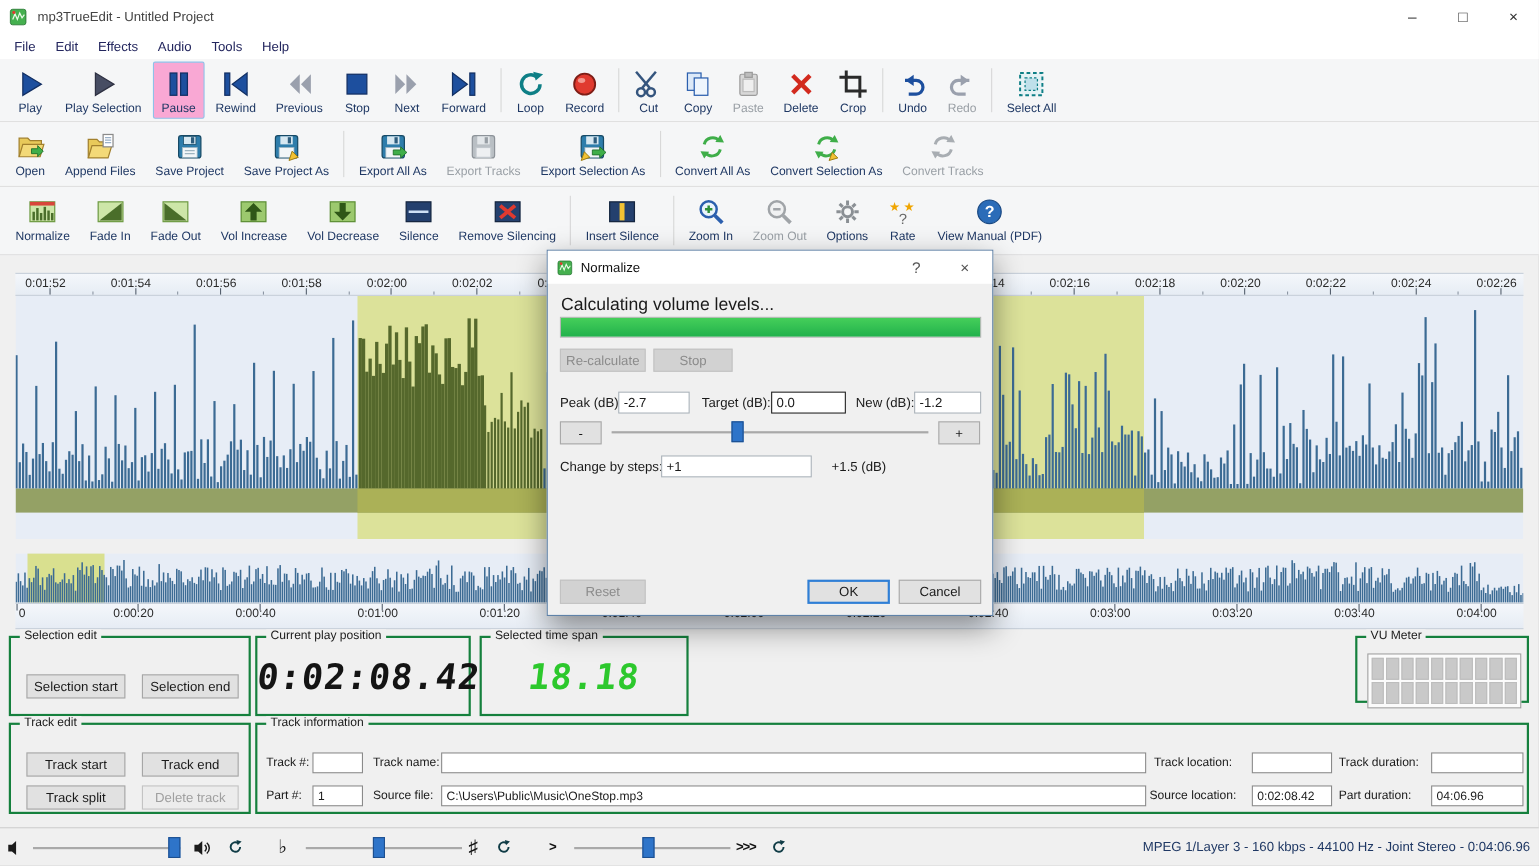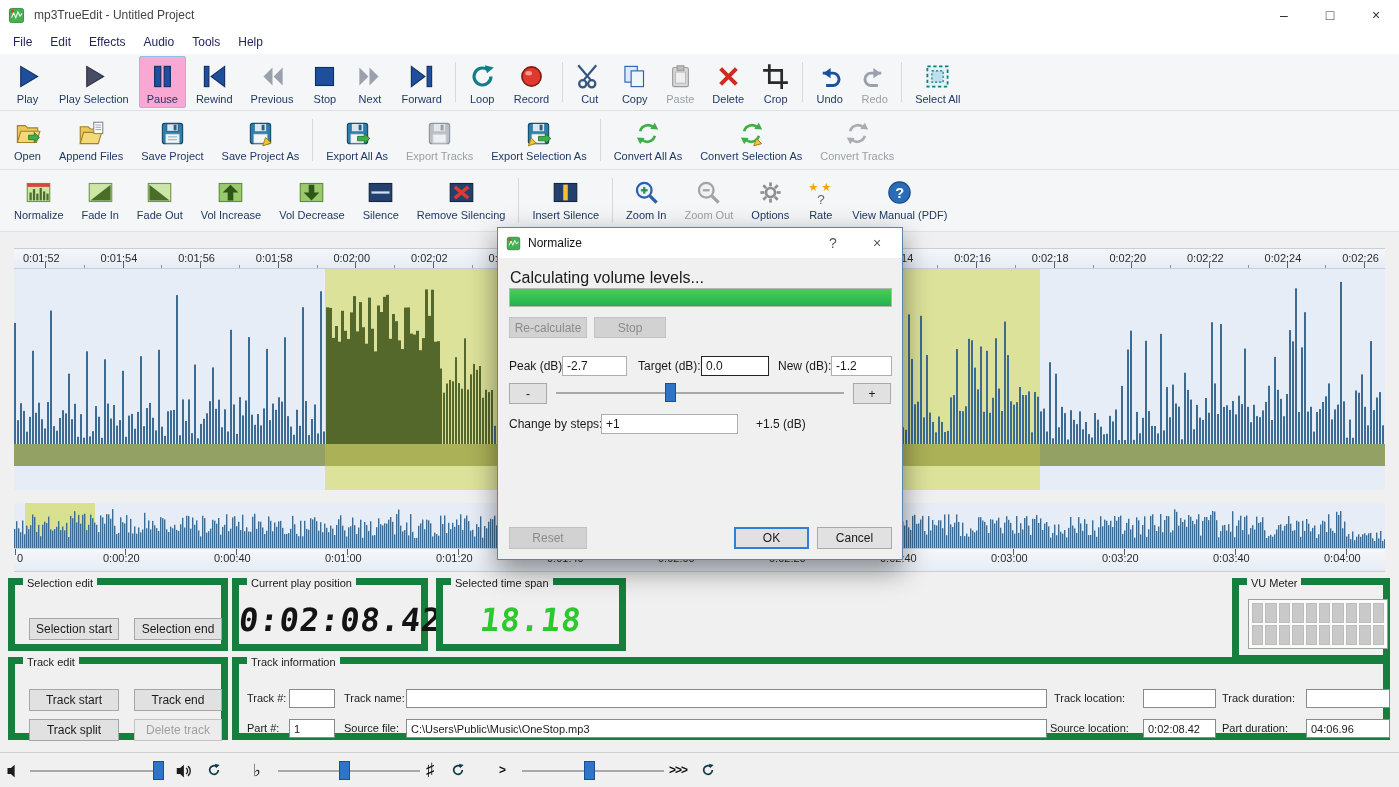--- a/index.html
+++ b/index.html
@@ -49,21 +49,21 @@
   .dbtn.dis{background:#d2d2d2;border-color:#c2c2c2;color:#8b8b8b}
   .dbtn.def{border:2px solid #2f7fd6;height:22px}
   .dlbl{position:absolute;font-size:12px;white-space:nowrap}
   .dfield{position:absolute;height:20px;background:#fff;border:1px solid #a9b1b8;font-size:12px;padding:1px 4px;display:flex;align-items:center}
   .dfield.focus{border-color:#222}
   .dslider{position:absolute}
   .groove{position:absolute;left:2px;right:2px;top:9px;height:2px;background:#a9a9a9}
   .thumb{position:absolute;top:0;width:11px;height:19px;background:#2e74c9;border:1px solid #1d4f8f}
 
   
-  .group{position:absolute;border:7px solid #15803d}
+  .group{position:absolute;border:2px solid #15803d}
   .gtitle{position:absolute;top:-8px;left:8px;background:#f0f0f0;padding:0 4px;font-size:11px;color:#1a1a1a;white-space:nowrap}
   .wbtn{position:absolute;background:#e1e1e1;border:1px solid #a6a6a6;font-size:12px;display:flex;align-items:center;justify-content:center;white-space:nowrap}
   .wbtn.dis{color:#9f9f9f;border-color:#c3c3c3;background:#ececec}
   .field{position:absolute;background:#fff;border:1px solid #8a8a8a;font-size:11px;padding:1px 4px;display:flex;align-items:center;overflow:hidden;white-space:nowrap}
   .ilabel{position:absolute;font-size:11px;white-space:nowrap;color:#1a1a1a}
   .sevenseg{position:absolute;left:0;right:0;text-align:center;font-family:"DejaVu Sans Mono",monospace;font-weight:bold;transform:skewX(-7deg);letter-spacing:1px}
   .seg-black{top:16px;font-size:32px;color:#141414}
   .seg-green{top:16px;font-size:32px;color:#2cc82c}
   .vu-box{position:absolute;background:#fbfbfb;border:1px solid #9f9f9f;display:grid;grid-template-columns:repeat(10,1fr);grid-template-rows:1fr 1fr;gap:2px;padding:3px}
   .vucell{background:#c9c9c9;border:1px solid #bdbdbd}
@@ -1831,21 +1831,21 @@
   <div class="group" style="left:232px;top:578px;width:196px;height:73px">
     <span class="gtitle">Current play position</span>
     <div class="sevenseg seg-black">0:02:08.42</div>
   </div>
 
   <div class="group" style="left:436px;top:578px;width:190px;height:73px">
     <span class="gtitle">Selected time span</span>
     <div class="sevenseg seg-green">18.18</div>
   </div>
 
-  <div class="group" style="left:1232px;top:578px;width:158px;height:84px">
+  <div class="group" style="left:1232px;top:578px;width:158px;height:61px">
     <span class="gtitle">VU Meter</span>
     <div class="vu-box" style="left:9px;top:14px;width:140px;height:50px">
         <div class="vucell"></div>
         <div class="vucell"></div>
         <div class="vucell"></div>
         <div class="vucell"></div>
         <div class="vucell"></div>
         <div class="vucell"></div>
         <div class="vucell"></div>
         <div class="vucell"></div>
@@ -1936,15 +1936,16 @@
       <div class="thumb" style="left: calc(48% - 6px);"></div>
     </div>
     <span class="bglyph small" style="left:669px">&gt;&gt;&gt;</span>
     <span class="bicon" style="left:700px">
         <svg width="16" height="16" viewBox="0 0 24 24" xmlns="http://www.w3.org/2000/svg">
           <path d="M18.5 12a6.5 6.5 0 1 1-2.6-5.2" fill="none" stroke="#103c46" stroke-width="2.6"></path>
           <polygon points="13.5,2.5 20.5,4.5 15,9.5" fill="#103c46"></polygon>
         </svg>
       </span>
 
+    <span class="bstatus">MPEG 1/Layer 3 - 160 kbps - 44100 Hz - Joint Stereo - 0:04:06.96</span>
   </div>
 
 </div>
 
 </body></html>

